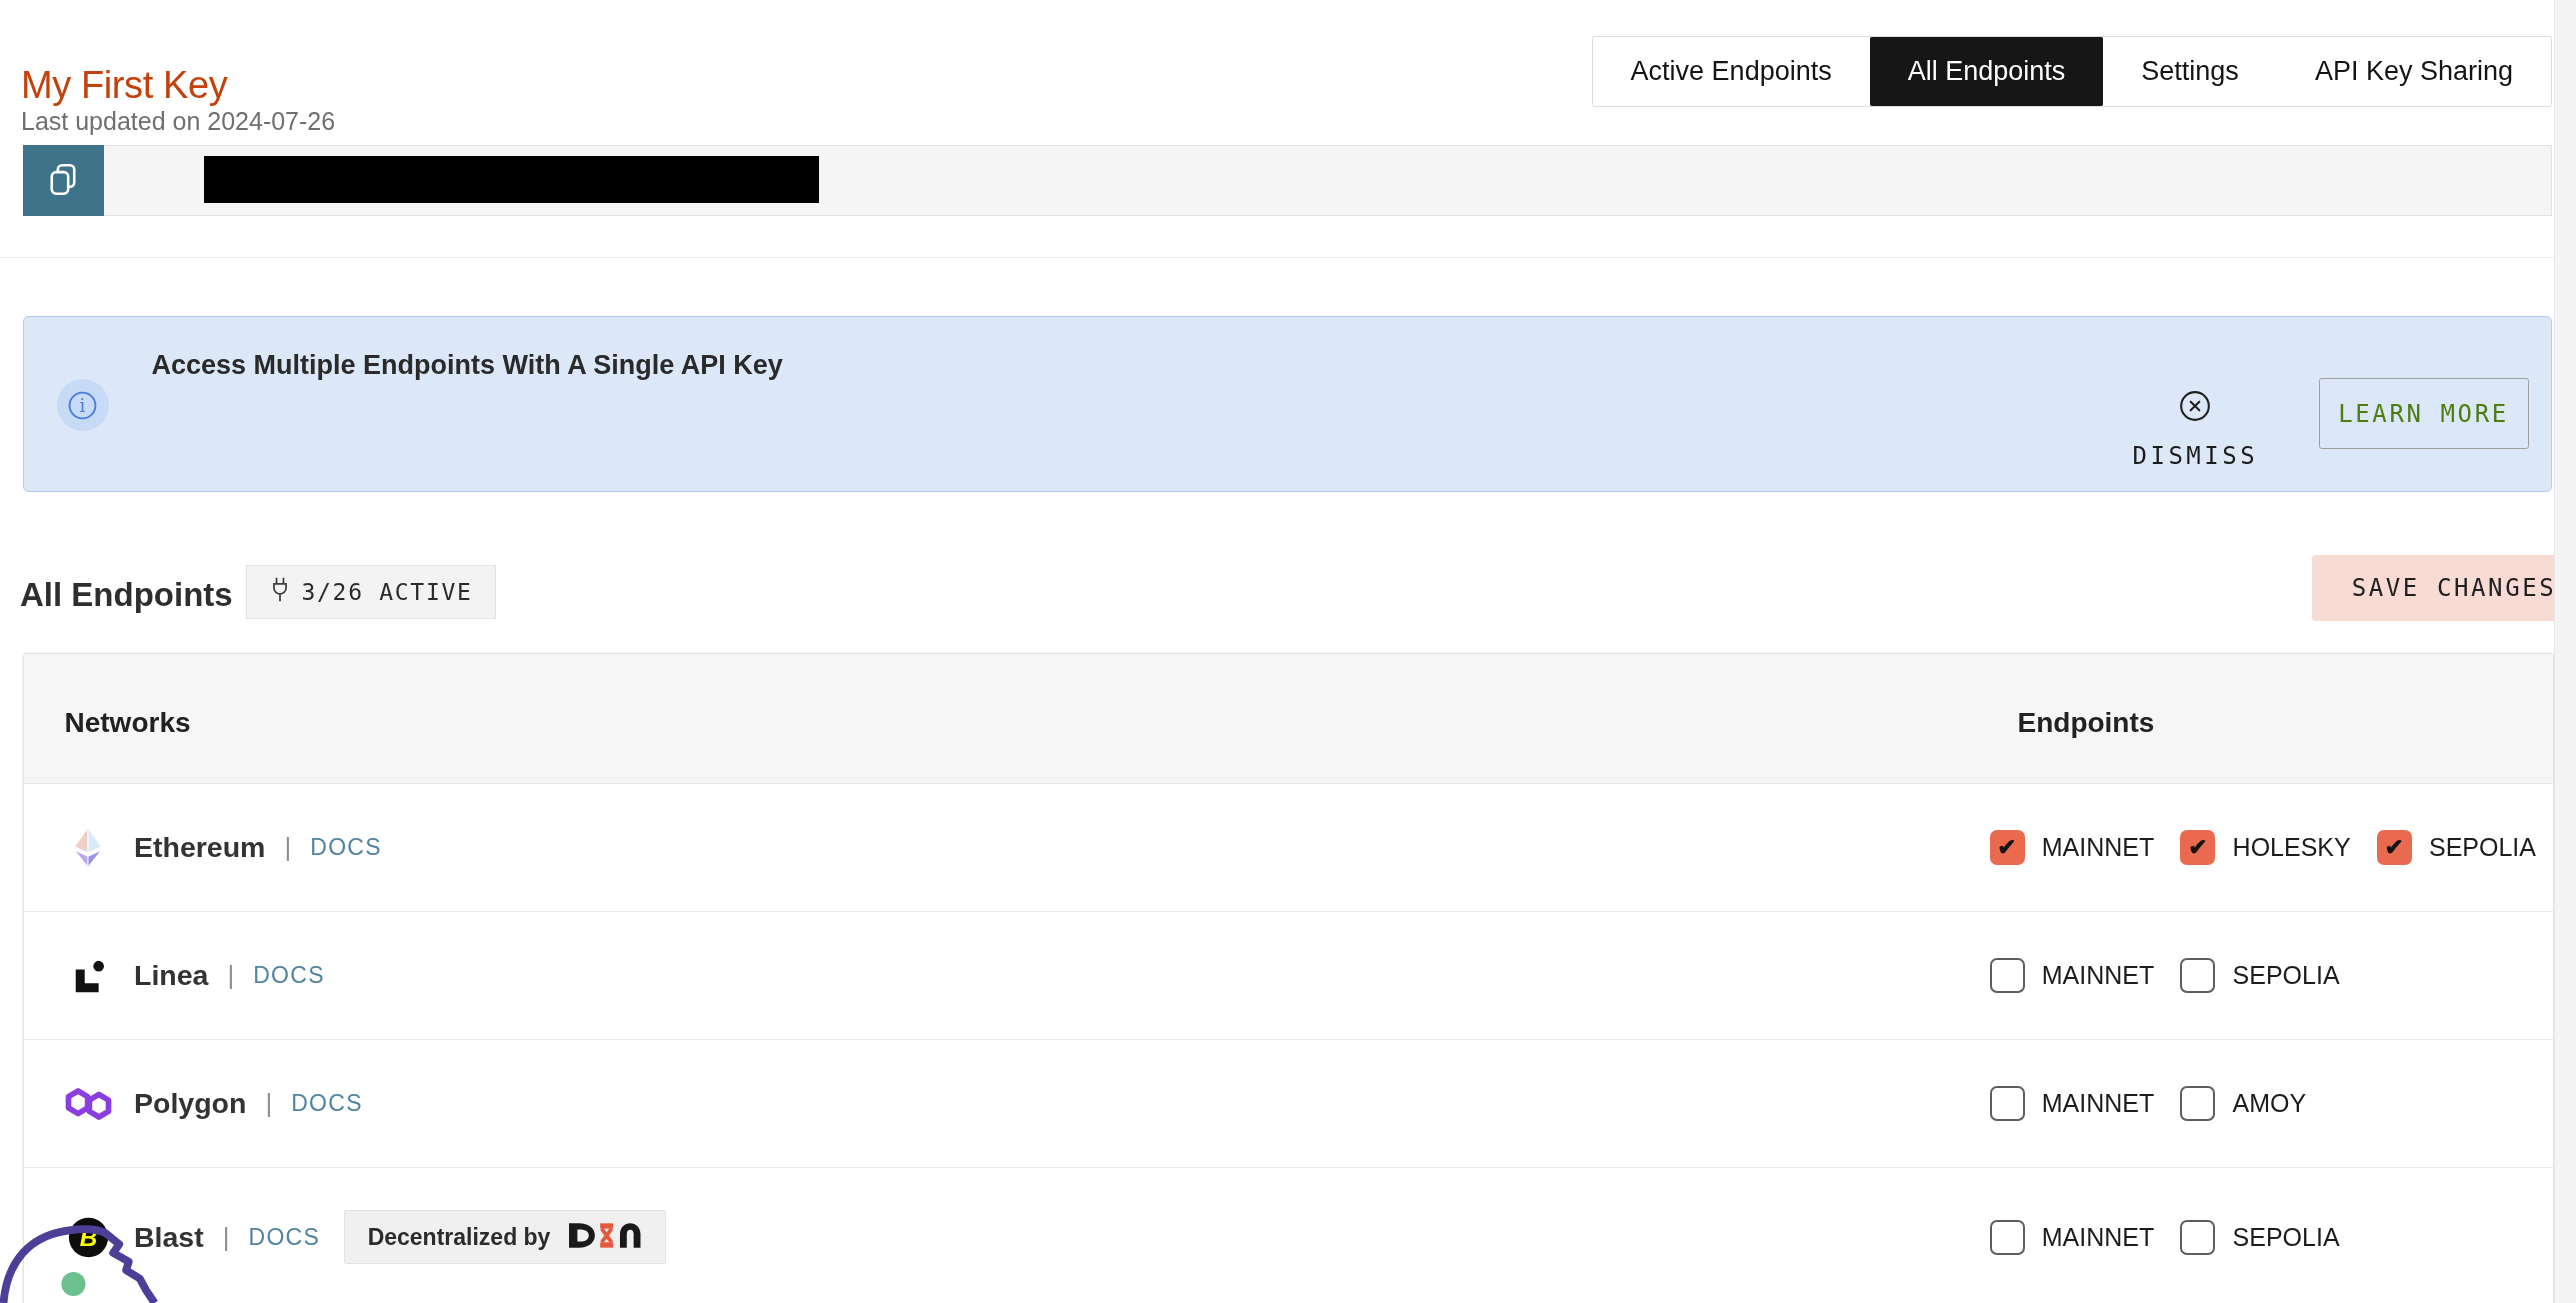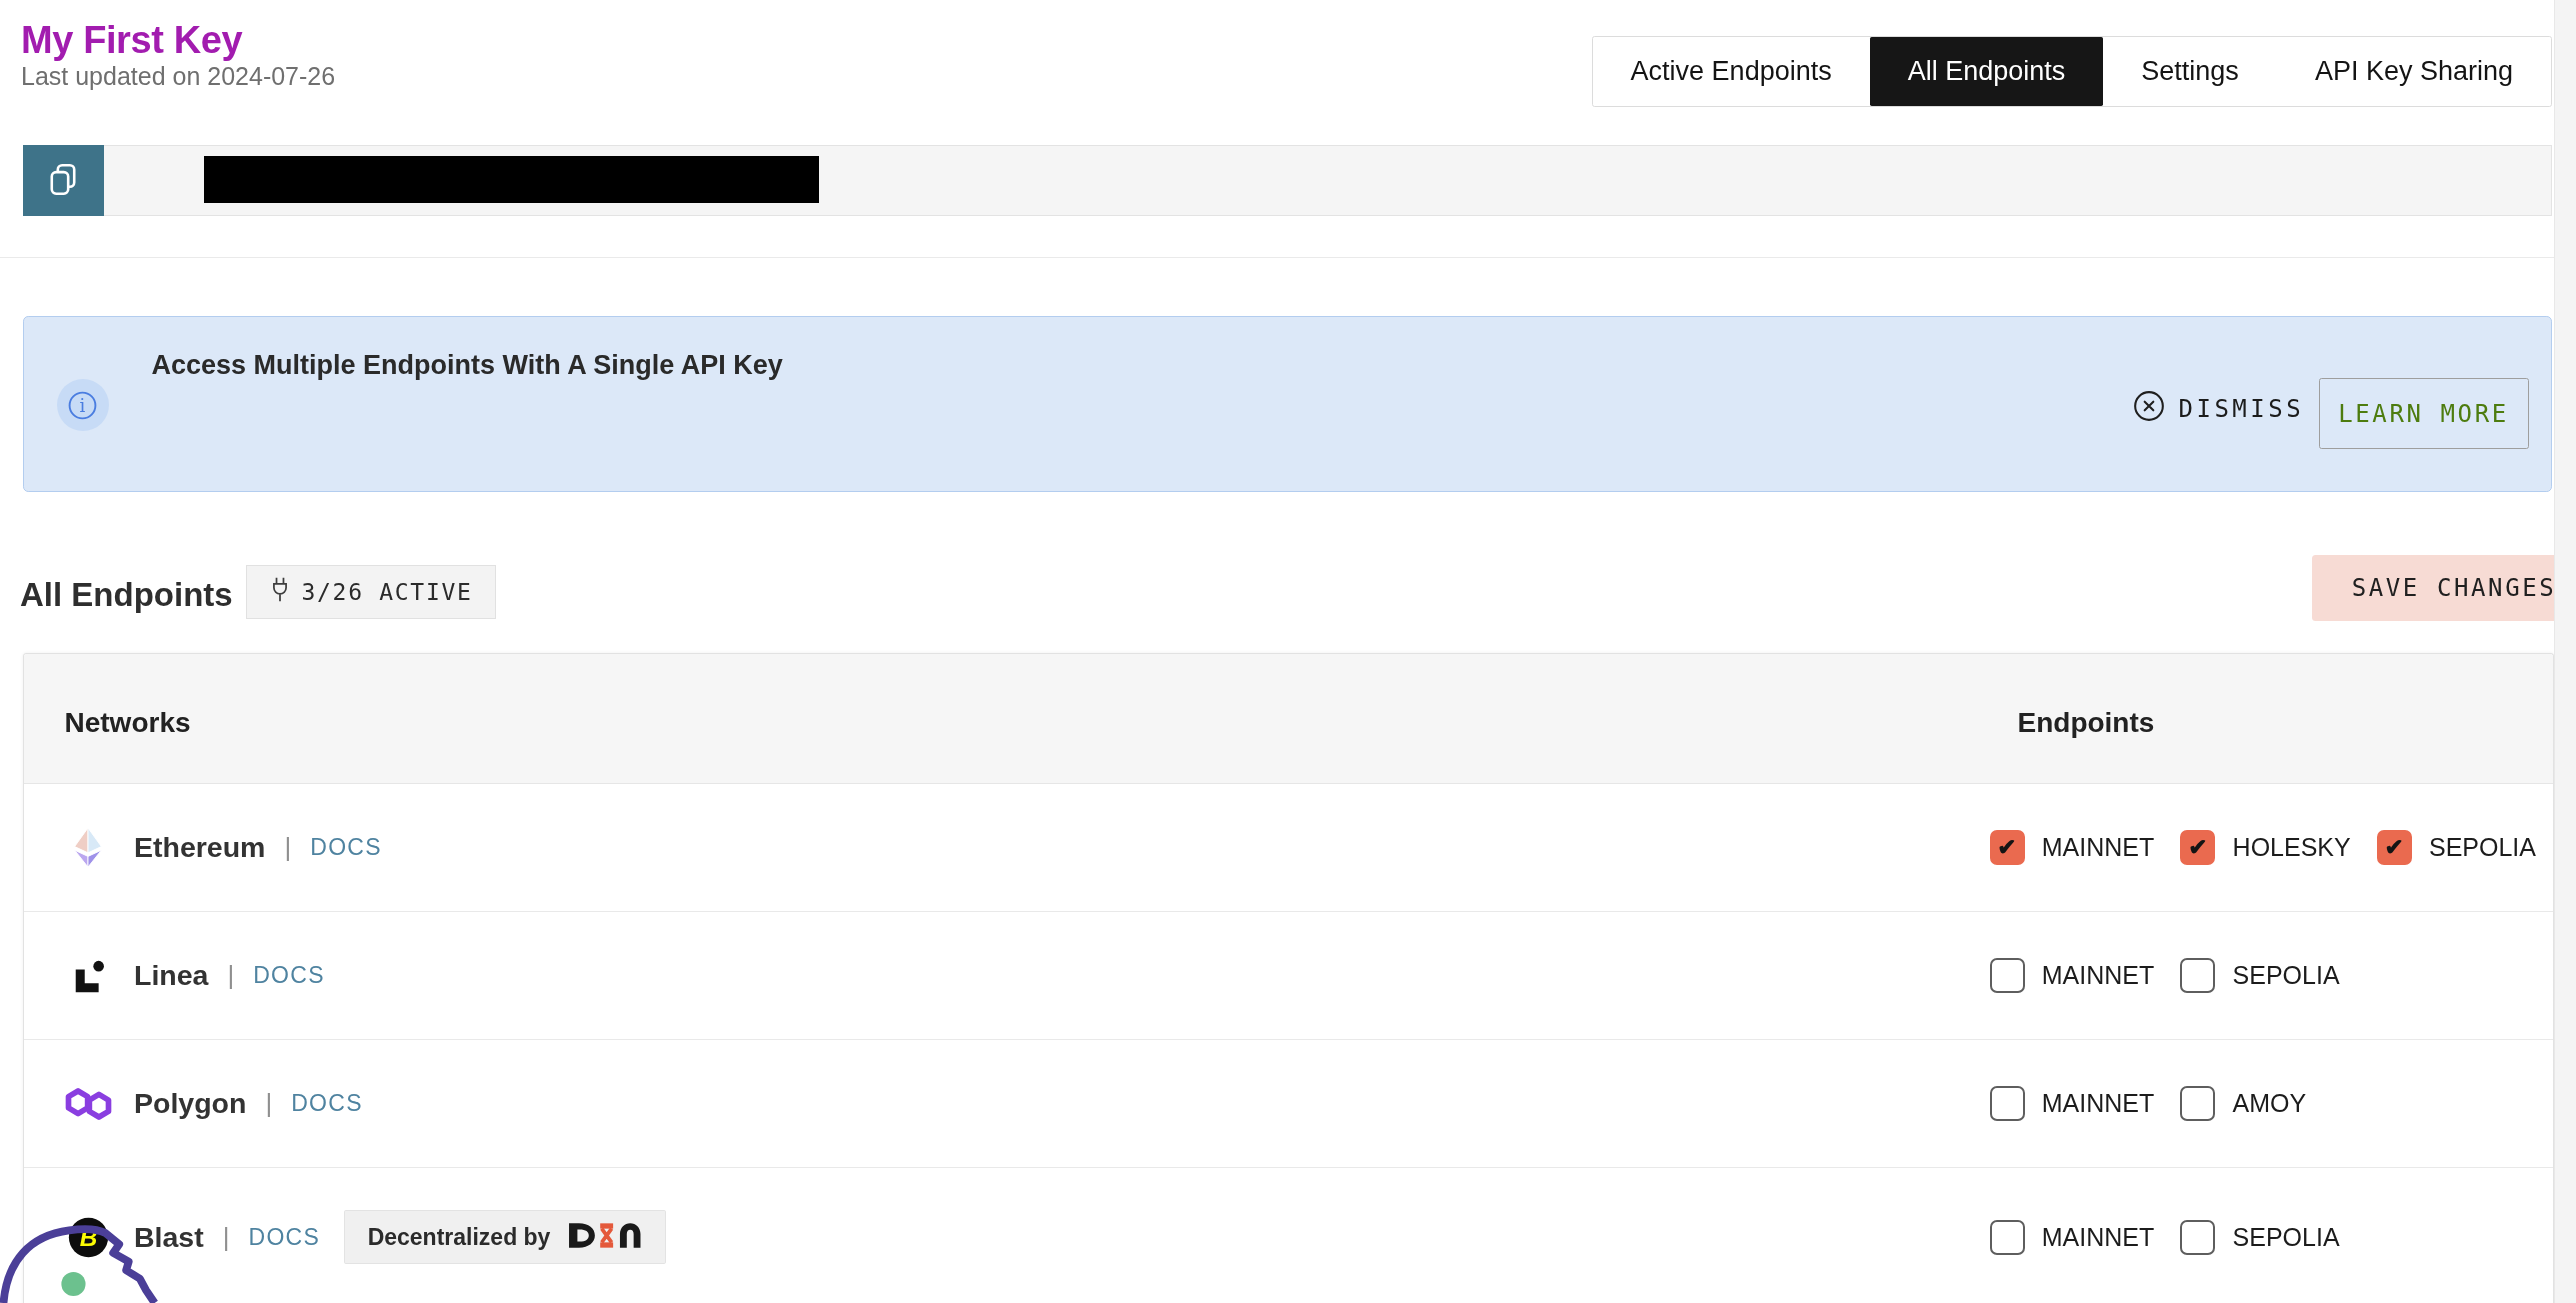--- a/index.html
+++ b/index.html
@@ -6,21 +6,21 @@
   html,body { width:2576px; height:1304px; overflow:hidden; background:#fff;
     font-family:"Liberation Sans", sans-serif; }
   .page { position:relative; width:2576px; height:1304px; background:#fff; }
 
   
   .scroll-gutter { position:absolute; right:0; top:0; width:22.5px; height:1304px;
     background:#f4f4f4; border-left:0.9px solid #e8e8e8; }
 
   
   .titles { position:absolute; left:21px; top:19px; }
-  .page-title { font-size:38px; font-weight:bold; color:#a21caf; letter-spacing:-0.4px; }
+  .page-title { font-size:38px; font-weight:normal; color:#c2410c; letter-spacing:-0.4px;margin-top:45px; }
   .page-subtitle { margin-top:0; font-size:25px; color:#6f6f6f; }
 
   .tabbar { position:absolute; right:24px; top:36px; height:71px; display:flex;
     background:#fff; border:0.9px solid #dcdcdc; border-radius:2.6px; }
   .tab { display:flex; align-items:center; padding:0 38px; font-size:27px; color:#141414;
     cursor:pointer; white-space:nowrap; border-radius:1.7px; }
   .tab.active { background:var(--active-tab-bg); color:#fff; }
 
   
   .keybar { position:absolute; left:22.5px; right:24px; top:145px; height:71px; display:flex; }
@@ -35,21 +35,21 @@
   
   .banner { position:absolute; left:22.5px; right:24px; top:316px; height:176px;
     background:var(--banner-bg); border:0.9px solid var(--banner-border); border-radius:5.2px; }
   .info-badge { position:absolute; left:33px; top:62px; width:52px; height:52px; border-radius:50%;
     background:#c7dbf6; display:flex; align-items:center; justify-content:center; }
   .banner-title { position:absolute; left:128px; top:33px; font-size:27px; font-weight:bold; color:#2a2a2a; }
   .banner-body { position:absolute; left:128px; top:76px; width:1850px; font-size:26px;
     line-height:41px; color:#3a3a3a; }
   .dismiss { position:absolute; left:2109px; top:73px; display:flex; align-items:center; gap:14px;
     font-family:"DejaVu Sans Mono", monospace; font-size:24px; letter-spacing:3.5px; color:#1c1c1c;
-    cursor:pointer; background:none; border:none; }
+    cursor:pointer; background:none; border:none;flex-direction:column; }
   .learn-more { position:absolute; left:2295px; top:61px; width:210px; height:71px;
     display:flex; align-items:center; justify-content:center; background:transparent;
     border:1.7px solid #9e9e9e; border-radius:2.6px; color:#4d7c0f;
     font-family:"DejaVu Sans Mono", monospace; font-size:24px; letter-spacing:2.6px; cursor:pointer; }
 
   
   .section-title { position:absolute; left:20px; top:576px; font-size:33px; font-weight:bold; color:#2e2e2e; }
   .active-badge { position:absolute; left:246px; top:565px; height:54px; padding:0 22.5px;
     background:#f3f3f3; border:0.9px solid #e1e1e1; border-radius:0;
     display:flex; align-items:center; gap:12px;

